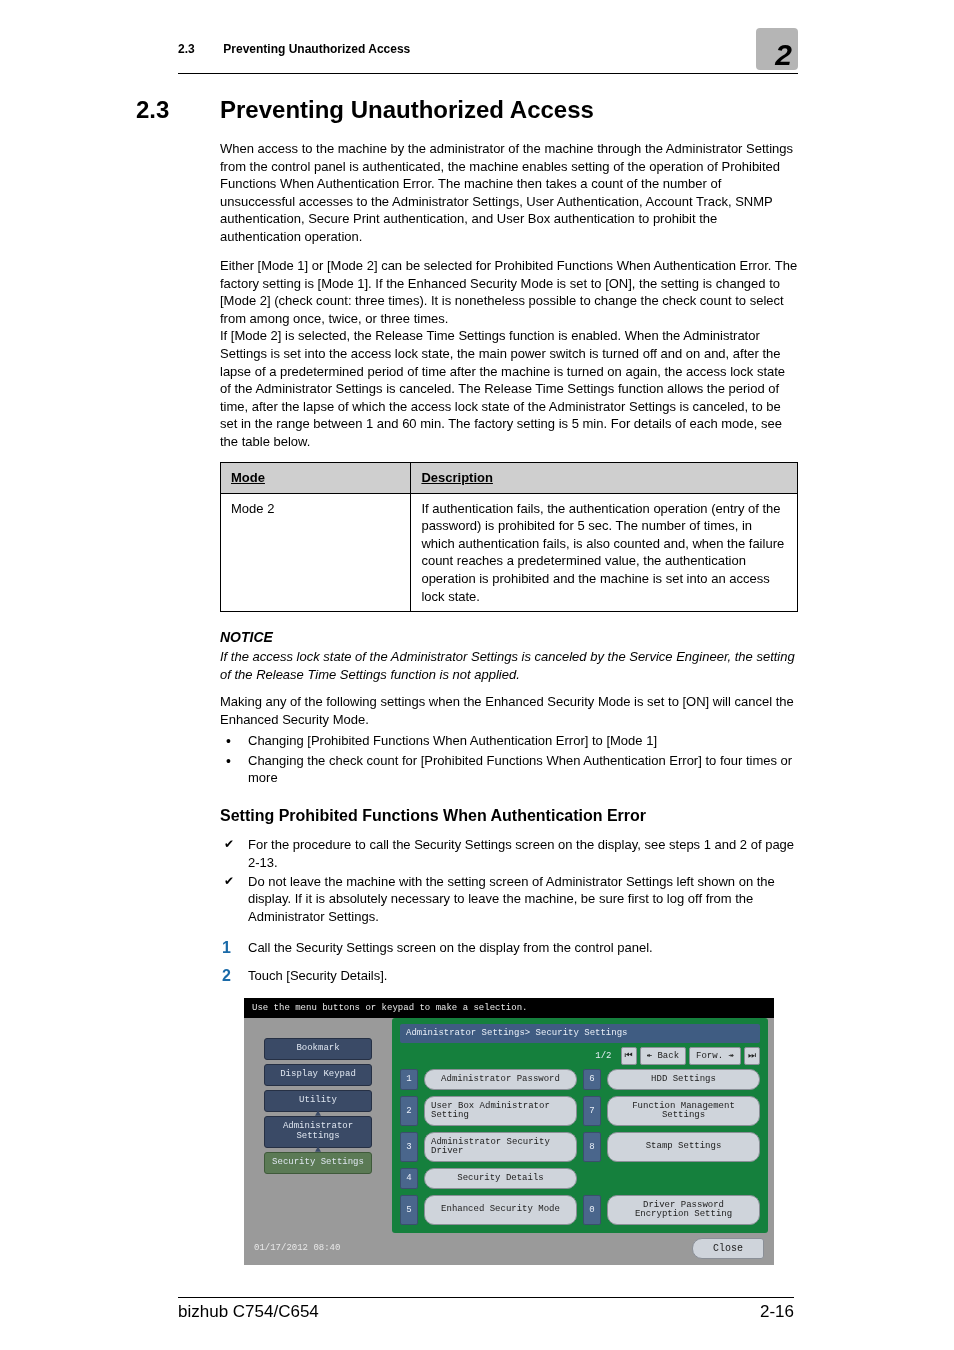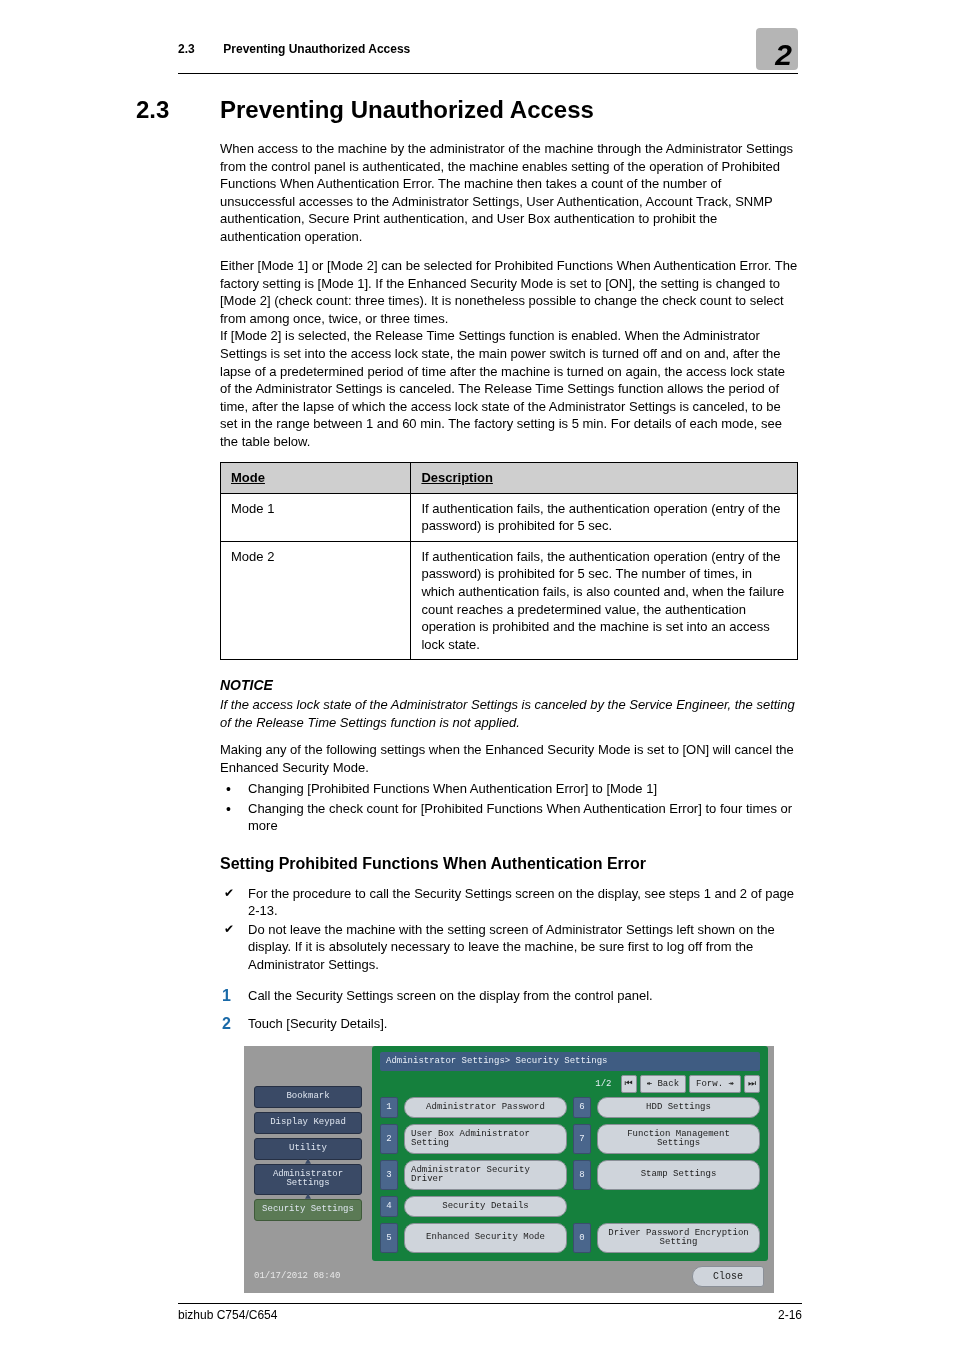--- a/index.html
+++ b/index.html
@@ -39,39 +39,39 @@
 
   ol.steps { list-style: none; padding: 0; margin: 0 0 14px 0; counter-reset: step; }
   ol.steps li { position: relative; padding-left: 28px; margin: 10px 0; font-size: 13px; counter-increment: step; }
   ol.steps li::before { content: counter(step); position: absolute; left: 2px; top: -2px; font-size: 16px; font-weight: bold; color: #1a6aa8; }
 
   
   .panel-wrap { display: flex; justify-content: center; margin: 6px 0 0 0; }
   .panel { width: 530px; background: #9a9a9a; font-family: "Courier New", monospace; font-size: 9px; color: #e8e8e8; padding-bottom: 6px; }
   .panel-hint { background: #000; color: #e8e8e8; padding: 4px 8px; font-size: 9px; }
   .panel-body { display: flex; }
-  .panel-side { width: 108px; display: flex; flex-direction: column; gap: 4px; padding: 10px; justify-content: center; }
+  .panel-side { width: 108px; display: flex; flex-direction: column; gap: 4px; padding: 20px; }
   .panel-side-btn { background: #3a4a66; border: 1px solid #263044; border-radius: 3px; color: #dfe6f0; text-align: center; padding: 5px 2px; font-size: 9px; line-height: 1.1; }
   .panel-side-btn.active { background: #5b7a55; border-color: #3f5a3a; }
   .panel-side .arrow-connector { display:flex; justify-content:center; color:#3a4a66; font-size:10px; line-height:0.2; margin:-3px 0; }
   .panel-main { flex: 1; background: #15803d; margin: 0 6px 0 0; border-radius: 3px; padding: 6px 8px 8px 8px; position: relative; }
   .panel-crumb { background: #3f5c82; color: #e8eef7; font-size: 9px; padding: 3px 6px; border-radius: 2px; margin-bottom: 4px; }
   .panel-toolbar { display: flex; justify-content: flex-end; gap: 3px; align-items: center; margin-bottom: 4px; }
   .panel-page { color: #e8eef7; font-size: 9px; padding: 2px 6px; }
   .panel-nav { background: #cfd4db; color: #222; font-size: 9px; padding: 2px 6px; border-radius: 2px; border: 1px solid #8a8f97; }
   .panel-nav.small { padding: 2px 3px; }
   .panel-grid { display: grid; grid-template-columns: 18px 1fr 18px 1fr; column-gap: 6px; row-gap: 6px; align-items: stretch; }
   .panel-num { background: #4a668c; color: #e8eef7; display: flex; align-items: center; justify-content: center; border-radius: 2px; font-size: 9px; border:1px solid #3a4f6c; }
   .panel-item { background: #cfd4db; color: #222; font-size: 9px; padding: 5px 6px; border-radius: 10px; display: flex; align-items: center; border:1px solid #8a8f97; line-height:1; }
   .panel-item.center { justify-content: center; text-align: center; }
   .panel-empty { background: transparent; }
   .panel-footer { display: flex; justify-content: space-between; align-items: center; padding: 5px 10px 0 10px; color: #e8e8e8; font-size: 9px; }
   .panel-close { background: #cfd4db; color: #222; font-size: 10px; padding: 3px 20px; border-radius: 10px 3px 3px 10px; border: 1px solid #8a8f97; }
 
-  .page-footer { position: absolute; left: 92px; right: 66px; bottom: 28px; border-top: 1px solid #000; display: flex; justify-content: space-between; font-size: 12px; padding-top: 4px; }
+  .page-footer { position: absolute; left: 92px; right: 74px; bottom: 28px; border-top: 1px solid #000; display: flex; justify-content: space-between; font-size: 17px; padding-top: 4px; }
 </style>
 </head>
 <body>
 
 <div class="page">
 
   <div class="running-head">
     <div class="running-head-left">
       <span class="num">2.3</span>
       <span>Preventing Unauthorized Access</span>
@@ -93,24 +93,20 @@
 
     <table class="modes">
       <thead>
         <tr>
           <th class="col-mode">Mode</th>
           <th>Description</th>
         </tr>
       </thead>
       <tbody>
         <tr>
-          <td>Mode 1</td>
-          <td>If authentication fails, the authentication operation (entry of the password) is prohibited for 5 sec.</td>
-        </tr>
-        <tr>
           <td>Mode 2</td>
           <td>If authentication fails, the authentication operation (entry of the password) is prohibited for 5 sec. The number of times, in which authentication fails, is also counted and, when the failure count reaches a predetermined value, the authentication operation is prohibited and the machine is set into an access lock state.</td>
         </tr>
       </tbody>
     </table>
 
     <div class="notice-head">NOTICE</div>
     <div class="notice-body">If the access lock state of the Administrator Settings is canceled by the Service Engineer, the setting of the Release Time Settings function is not applied.</div>
 
     <p class="para" style="margin-bottom:2px">Making any of the following settings when the Enhanced Security Mode is set to [ON] will cancel the Enhanced Security Mode.</p>
@@ -126,20 +122,21 @@
       <li>Do not leave the machine with the setting screen of Administrator Settings left shown on the display. If it is absolutely necessary to leave the machine, be sure first to log off from the Administrator Settings.</li>
     </ul>
 
     <ol class="steps">
       <li>Call the Security Settings screen on the display from the control panel.</li>
       <li>Touch [Security Details].</li>
     </ol>
 
     <div class="panel-wrap">
       <div class="panel">
+        <div class="panel-hint">Use the menu buttons or keypad to make a selection.</div>
         <div class="panel-body">
           <div class="panel-side">
             <div class="panel-side-btn">Bookmark</div>
             <div class="panel-side-btn">Display Keypad</div>
             <div class="panel-side-btn">Utility</div>
             <div class="arrow-connector">▲</div>
             <div class="panel-side-btn">Administrator Settings</div>
             <div class="arrow-connector">▲</div>
             <div class="panel-side-btn active">Security Settings</div>
           </div>

